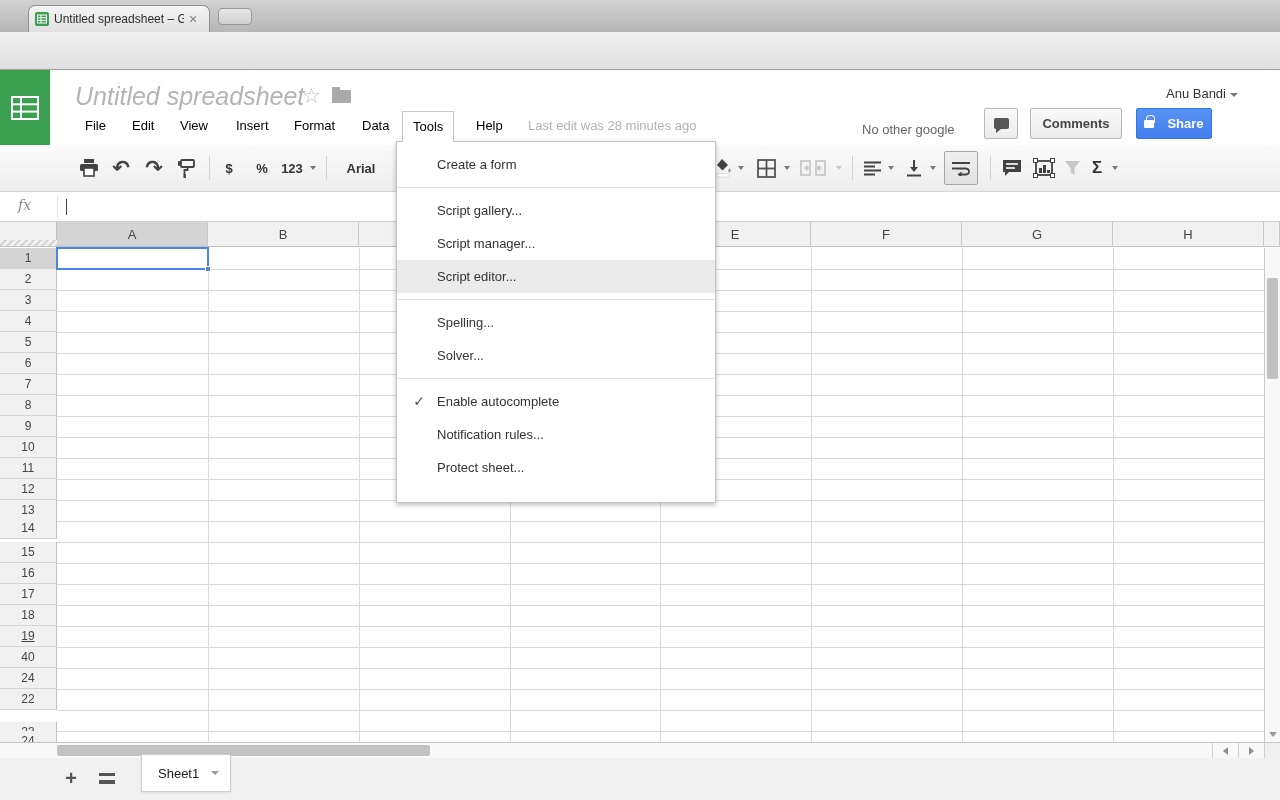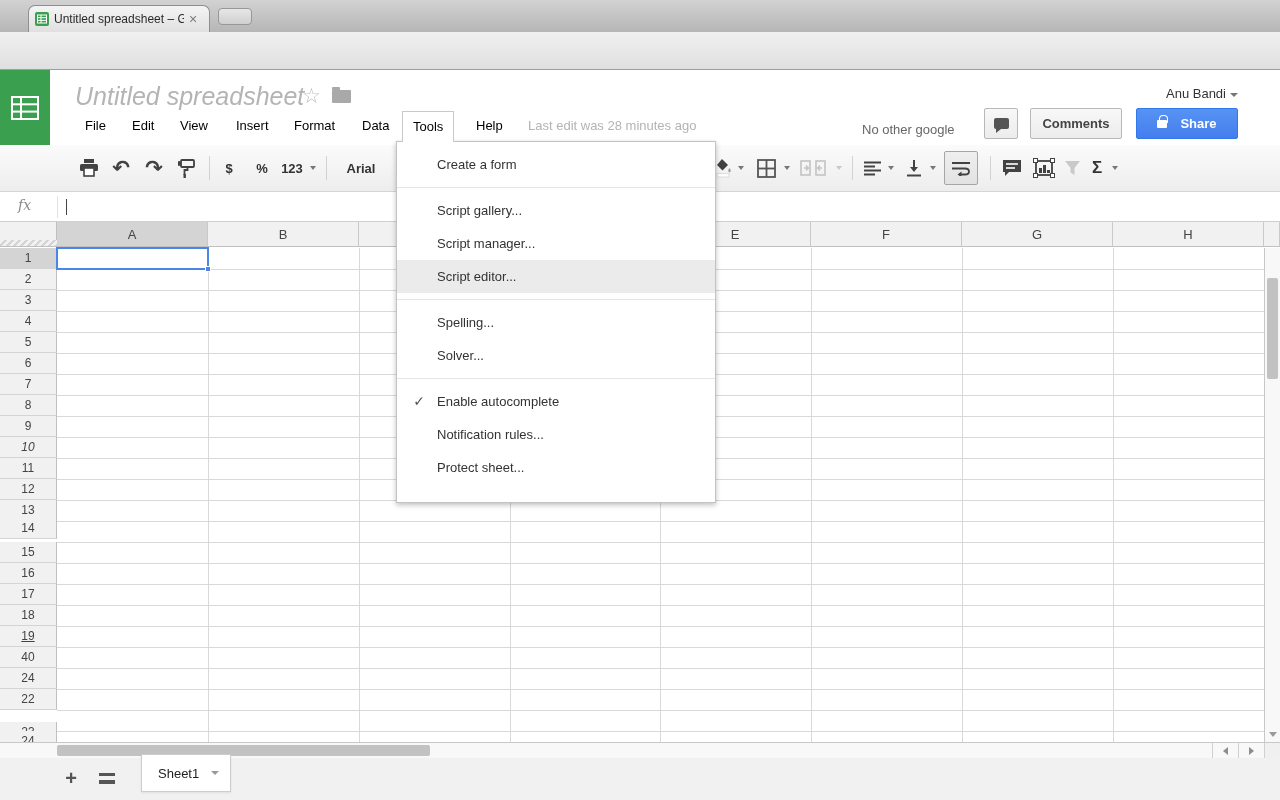--- a/index.html
+++ b/index.html
@@ -48,21 +48,21 @@
   .menu-item.open { background:#fff; border:1px solid #c9c9c9; border-bottom:none; z-index:60; }
   #last-edit { left:528px; top:48px; font-size:13px; color:#b3b3b3; }
   #viewers { left:862px; top:52px; font-size:13px; color:#666; }
   .hdr-btn { position:absolute; top:38px; height:31px; border:1px solid #b8b8b8; border-radius:2px;
     background:linear-gradient(#f8f8f8,#ececec); font-size:13px; font-weight:bold; color:#444;
     display:flex; align-items:center; justify-content:center; }
   #chat-btn { left:984px; width:34px; }
   .bubble { width:15px; height:11px; background:#555; border-radius:2px; position:relative; }
   .bubble:after { content:""; position:absolute; left:2px; bottom:-4px; border-left:5px solid #555; border-bottom:4px solid transparent; }
   #comments-btn { left:1030px; width:92px; }
-  #share-btn { left:1136px; width:102px; background:linear-gradient(#5793f3,#447eee);
+  #share-btn { left:1136px; width:76px; background:linear-gradient(#5793f3,#447eee);
     border-color:#3079ed; color:#fff; gap:7px;align-items:center; }
 
   
   #toolbar { left:0; top:145px; width:1280px; height:47px;
     background:linear-gradient(#fbfbfb,#ededed); border-bottom:1px solid #d5d5d5; }
   .tb { position:absolute; top:0; height:46px; display:flex; align-items:center; justify-content:center; color:#424242; }
   .tb.txt { font-size:13px; font-weight:bold; color:#333; }
   .tb.dis { color:#c3c3c3; }
   .tb-divider { position:absolute; top:11px; width:1px; height:24px; background:#d2d2d2; }
   .caret { width:0; height:0; border-left:3.5px solid transparent; border-right:3.5px solid transparent; border-top:4px solid #777; }
@@ -355,21 +355,21 @@
     <div id="row-headers">
         <div class="row-h sel" style="top: 26px;">1</div>
         <div class="row-h" style="top: 47px;">2</div>
         <div class="row-h" style="top: 68px;">3</div>
         <div class="row-h" style="top: 89px;">4</div>
         <div class="row-h" style="top: 110px;">5</div>
         <div class="row-h" style="top: 131px;">6</div>
         <div class="row-h" style="top: 152px;">7</div>
         <div class="row-h" style="top: 173px;">8</div>
         <div class="row-h" style="top: 194px;">9</div>
-        <div class="row-h" style="top: 215px; font-style: italic;">10</div>
+        <div class="row-h" style="top: 215px;">10</div>
         <div class="row-h" style="top: 236px;">11</div>
         <div class="row-h" style="top: 257px;">12</div>
         <div class="row-h" style="top: 278px;">13</div>
         <div class="row-h" style="top: 296px;">14</div>
         <div class="row-h" style="top: 320px;">15</div>
         <div class="row-h" style="top: 341px;">16</div>
         <div class="row-h" style="top: 362px;">17</div>
         <div class="row-h" style="top: 383px;">18</div>
         <div class="row-h" style="top: 404px; text-decoration: underline;">19</div>
         <div class="row-h" style="top: 425px;">40</div>

